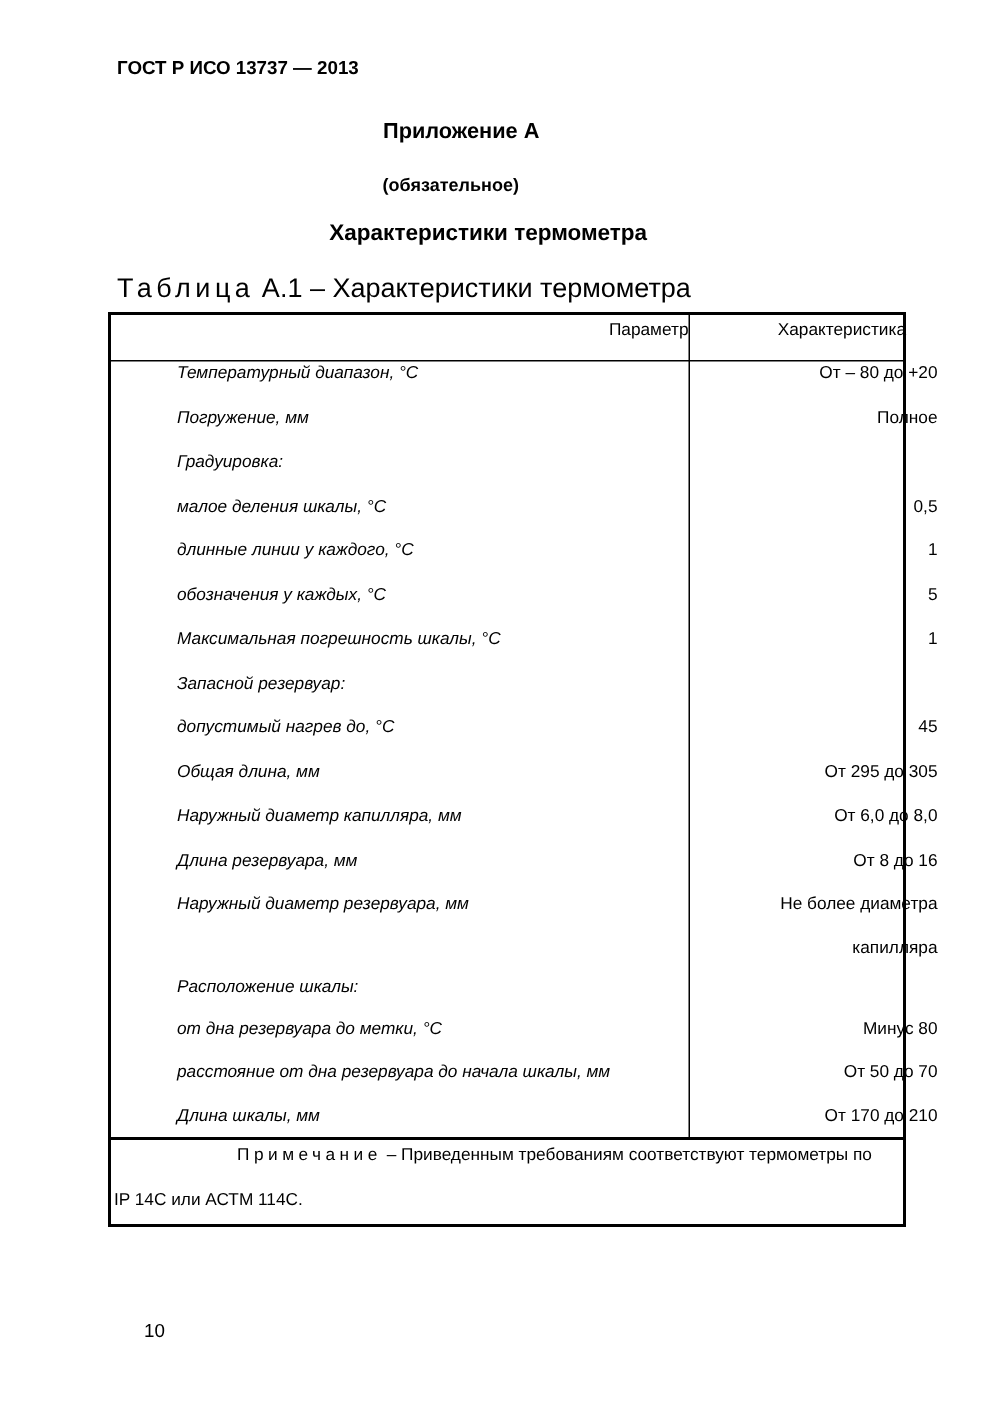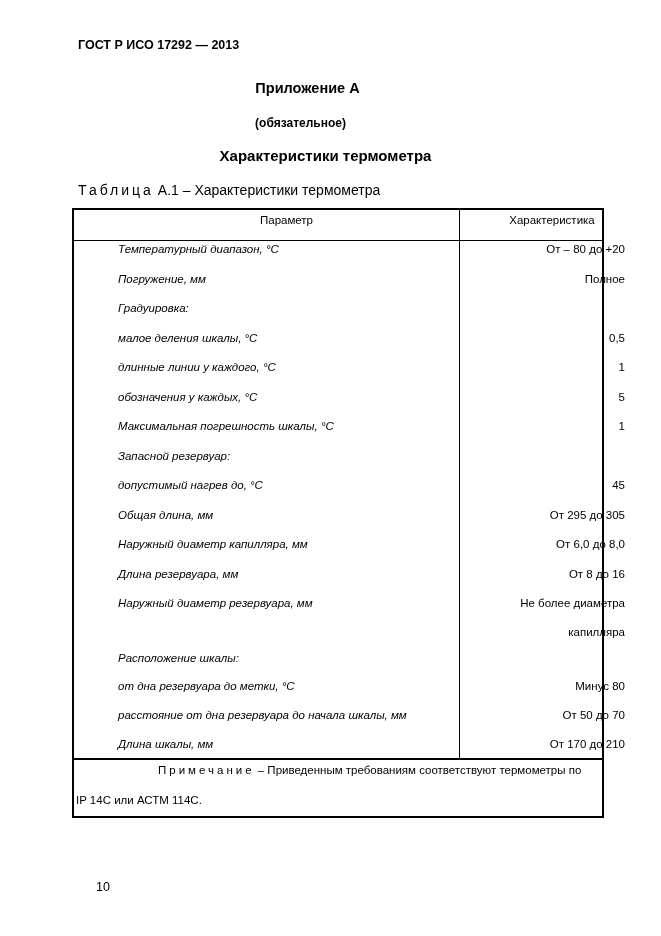--- a/index.html
+++ b/index.html
@@ -3,42 +3,42 @@
 <meta charset="utf-8">
 <style>
   html, body { margin: 0; padding: 0; background: #ffffff; }
   body { width: 661px; height: 936px; position: relative; overflow: hidden;
          font-family: "Liberation Sans", sans-serif; color: #000; }
   .abs { position: absolute; white-space: nowrap; }
   .hdr { left: 78px; top: 38px; font-size: 12.5px; font-weight: bold; }
   .app-title { left: 0; width: 555px; text-align: center; top: 80px; font-size: 14.5px; font-weight: bold; padding-left: 60px; box-sizing: border-box; }
   .app-sub { left: 0; width: 541px; text-align: center; top: 116px; font-size: 12px; font-weight: bold; padding-left: 60px; box-sizing: border-box; }
   .app-h { left: 0; width: 591px; text-align: center; top: 147px; font-size: 15px; font-weight: bold; padding-left: 60px; box-sizing: border-box; }
-  .cap { left: 78px; top: 182px; font-size: 14px; }
+  .cap { left: 78px; top: 182px; font-size: 18px; }
   .cap .sp { letter-spacing: 3px; }
   .tbl { position: absolute; left: 72px; top: 208px; width: 532px; height: 610px;
          border: 2px solid #000; box-sizing: border-box; }
   .vline { position: absolute; left: 385px; top: 0; width: 1px; height: 548px; background: #000; }
   .hline1 { position: absolute; left: 0; top: 30px; width: 100%; height: 1px; background: #000; }
   .hline2 { position: absolute; left: 0; top: 548px; width: 100%; height: 2px; background: #000; }
-  .th { position: absolute; top: 4px; font-size: 11.5px; text-align: center; margin-left: 20px; }
+  .th { position: absolute; top: 4px; font-size: 11.5px; text-align: right; }
   .th.p { left: 0; width: 385px; }
   .th.c { left: 386px; width: 144px; }
   .row { position: absolute; left: 0; width: 100%; height: 29.6px; font-size: 11.5px; }
   .row .p { position: absolute; left: 44px; top: 0; font-style: italic; }
   .row .c { position: absolute; left: 407px; width: 144px; text-align: right; top: 0; }
   .note1 { position: absolute; left: 44px; top: 554px; font-size: 11.5px; }
   .note1 .sp { letter-spacing: 3px; margin-left: 40px; }
   .note2 { position: absolute; left: 2px; top: 584px; font-size: 11.5px; }
   .pnum { left: 96px; top: 880px; font-size: 12.5px; }
 </style>
 </head>
 <body>
 
-<div class="abs hdr">ГОСТ Р ИСО 17292 — 2013</div>
+<div class="abs hdr">ГОСТ Р ИСО 13737 — 2013</div>
 <div class="abs app-title">Приложение А</div>
 <div class="abs app-sub">(обязательное)</div>
 <div class="abs app-h">Характеристики термометра</div>
 
 <div class="abs cap">
   <span class="sp">Таблица</span><span> А.1 – Характеристики термометра</span>
 </div>
 
 <div class="tbl">
   <div class="vline"></div>

